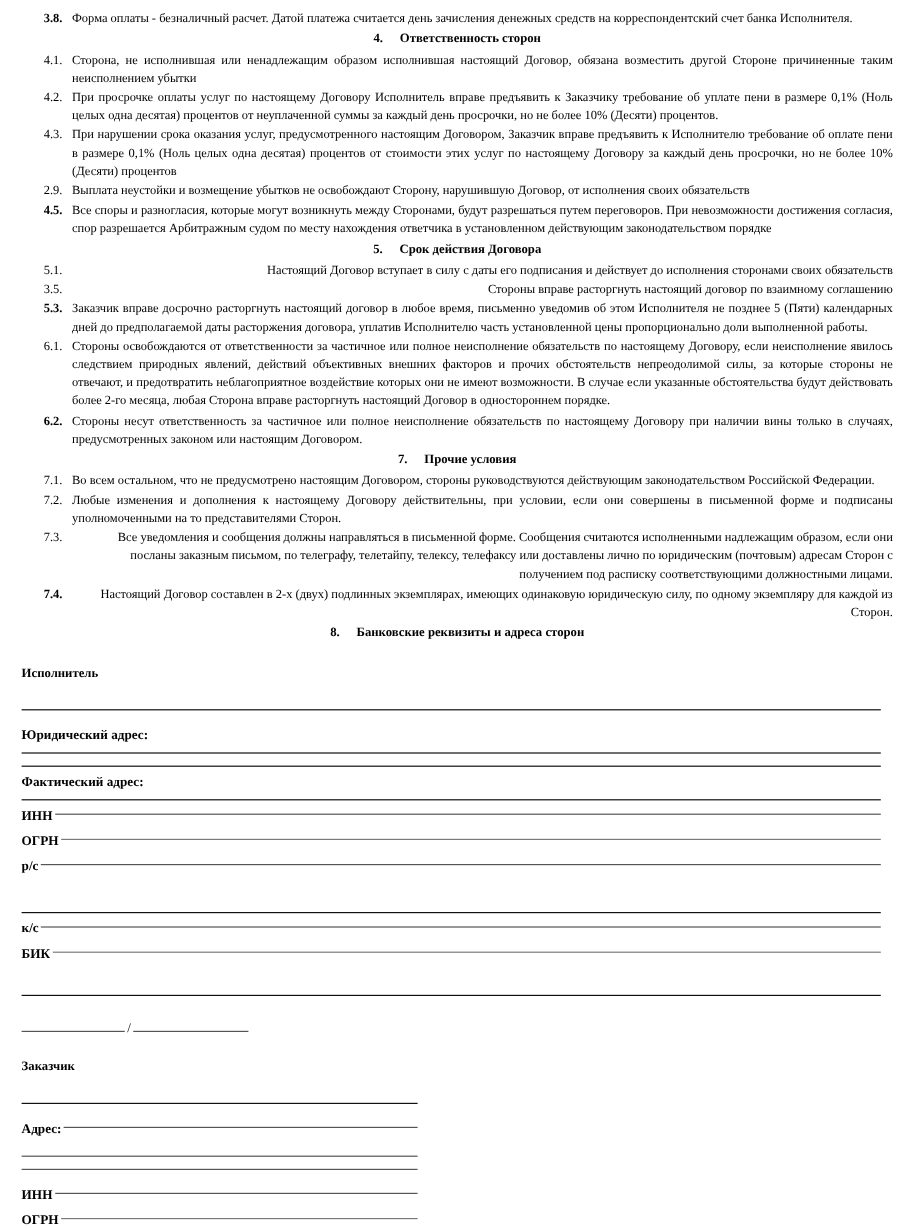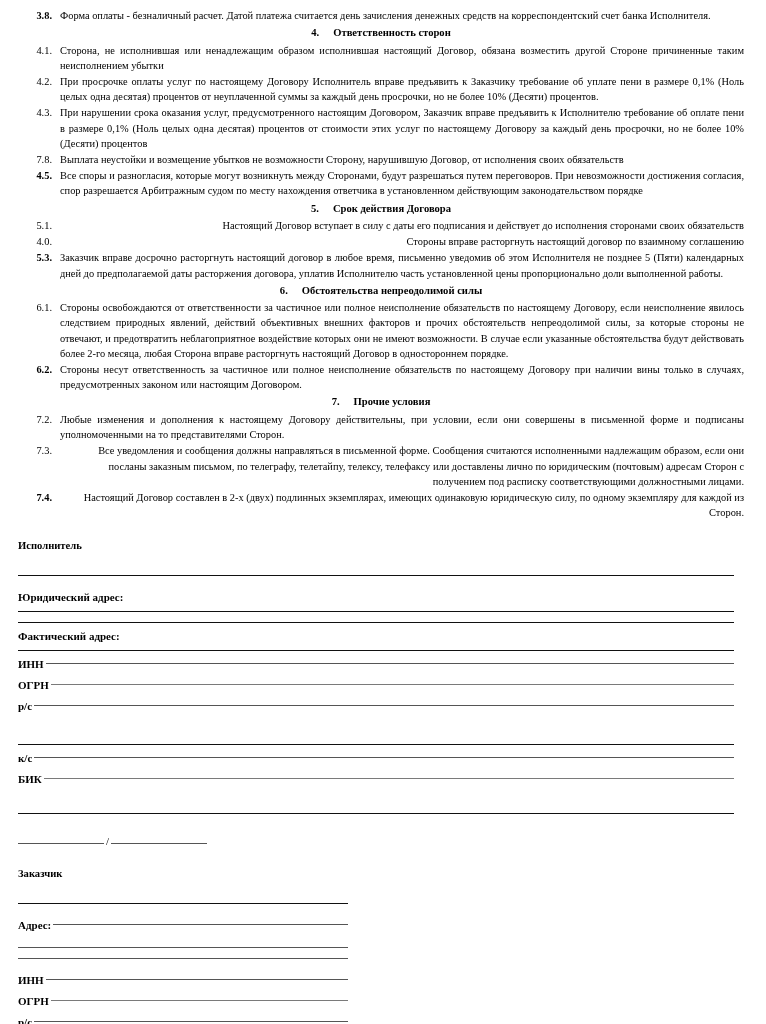--- a/index.html
+++ b/index.html
@@ -155,82 +155,86 @@
     <div class="num">4.2.</div>
     <div class="body">При просрочке оплаты услуг по настоящему Договору Исполнитель вправе предъявить к Заказчику требование об уплате пени в размере 0,1% (Ноль целых одна десятая) процентов от неуплаченной суммы за каждый день просрочки, но не более 10% (Десяти) процентов.</div>
   </div>
 
   <div class="clause">
     <div class="num">4.3.</div>
     <div class="body">При нарушении срока оказания услуг, предусмотренного настоящим Договором, Заказчик вправе предъявить к Исполнителю требование об оплате пени в размере 0,1% (Ноль целых одна десятая) процентов от стоимости этих услуг по настоящему Договору за каждый день просрочки, но не более 10% (Десяти) процентов</div>
   </div>
 
   <div class="clause">
-    <div class="num">7.8.</div>
-    <div class="body">Выплата неустойки и возмещение убытков не возможности Сторону, нарушившую Договор, от исполнения своих обязательств</div>
+    <div class="num">2.9.</div>
+    <div class="body">Выплата неустойки и возмещение убытков не освобождают Сторону, нарушившую Договор, от исполнения своих обязательств</div>
   </div>
 
   <div class="clause">
     <div class="num bold">4.5.</div>
     <div class="body">Все споры и разногласия, которые могут возникнуть между Сторонами, будут разрешаться путем переговоров. При невозможности достижения согласия, спор разрешается Арбитражным судом по месту нахождения ответчика в установленном действующим законодательством порядке</div>
   </div>
 
   <div class="section-head">
     <span class="sn">5.</span><span>Срок действия Договора</span>
   </div>
 
   <div class="clause flow">
     <div class="num">5.1.</div>
     <div class="body">Настоящий Договор вступает в силу с даты его подписания и действует до исполнения сторонами своих обязательств</div>
   </div>
 
   <div class="clause flow">
-    <div class="num">4.0.</div>
+    <div class="num">3.5.</div>
     <div class="body">Стороны вправе расторгнуть настоящий договор по взаимному соглашению</div>
   </div>
 
   <div class="clause">
     <div class="num bold">5.3.</div>
     <div class="body">Заказчик вправе досрочно расторгнуть настоящий договор в любое время, письменно уведомив об этом Исполнителя не позднее 5 (Пяти) календарных дней до предполагаемой даты расторжения договора, уплатив Исполнителю часть установленной цены пропорционально доли выполненной работы.</div>
   </div>
 
-  <div class="section-head">
-    <span class="sn">6.</span><span>Обстоятельства непреодолимой силы</span>
-  </div>
 
   <div class="clause">
     <div class="num">6.1.</div>
     <div class="body">Стороны освобождаются от ответственности за частичное или полное неисполнение обязательств по настоящему Договору, если неисполнение явилось следствием природных явлений, действий объективных внешних факторов и прочих обстоятельств непреодолимой силы, за которые стороны не отвечают, и предотвратить неблагоприятное воздействие которых они не имеют возможности. В случае если указанные обстоятельства будут действовать более 2-го месяца, любая Сторона вправе расторгнуть настоящий Договор в одностороннем порядке.</div>
   </div>
 
   <div class="clause">
     <div class="num bold">6.2.</div>
     <div class="body">Стороны несут ответственность за частичное или полное неисполнение обязательств по настоящему Договору при наличии вины только в случаях, предусмотренных законом или настоящим Договором.</div>
   </div>
 
   <div class="section-head">
     <span class="sn">7.</span><span>Прочие условия</span>
   </div>
 
+  <div class="clause">
+    <div class="num">7.1.</div>
+    <div class="body">Во всем остальном, что не предусмотрено настоящим Договором, стороны руководствуются действующим законодательством Российской Федерации.</div>
+  </div>
 
   <div class="clause">
     <div class="num">7.2.</div>
     <div class="body">Любые изменения и дополнения к настоящему Договору действительны, при условии, если они совершены в письменной форме и подписаны уполномоченными на то представителями Сторон.</div>
   </div>
 
   <div class="clause flow">
     <div class="num">7.3.</div>
     <div class="body">Все уведомления и сообщения должны направляться в письменной форме. Сообщения считаются исполненными надлежащим образом, если они посланы заказным письмом, по телеграфу, телетайпу, телексу, телефаксу или доставлены лично по юридическим (почтовым) адресам Сторон с получением под расписку соответствующими должностными лицами.</div>
   </div>
 
   <div class="clause flow">
     <div class="num bold">7.4.</div>
     <div class="body">Настоящий Договор составлен в 2-х (двух) подлинных экземплярах, имеющих одинаковую юридическую силу, по одному экземпляру для каждой из Сторон.</div>
   </div>
 
+  <div class="section-head">
+    <span class="sn">8.</span><span>Банковские реквизиты и адреса сторон</span>
+  </div>
 
   <div class="requisites">
 
     <div class="col col-left">
 
       <div class="party-title">Исполнитель</div>
 
       <div class="spacer-22"></div>
       <div class="rule"></div>
 

